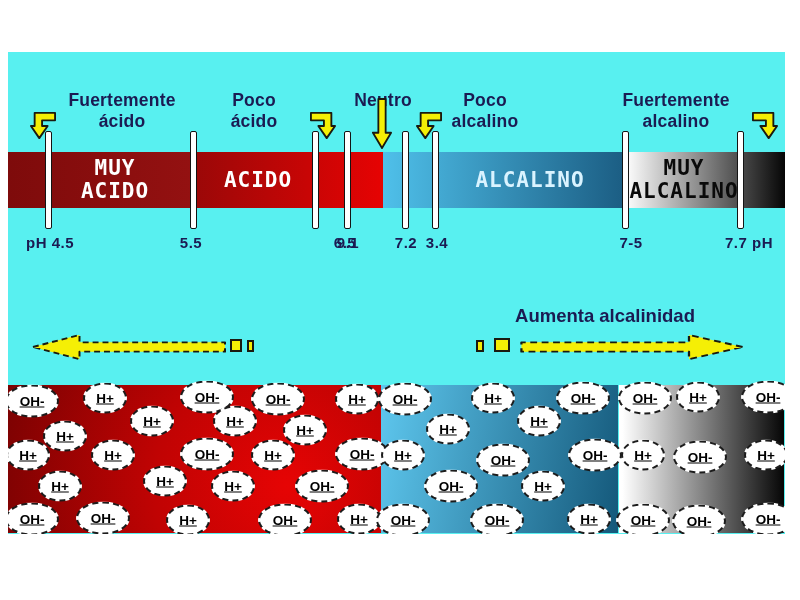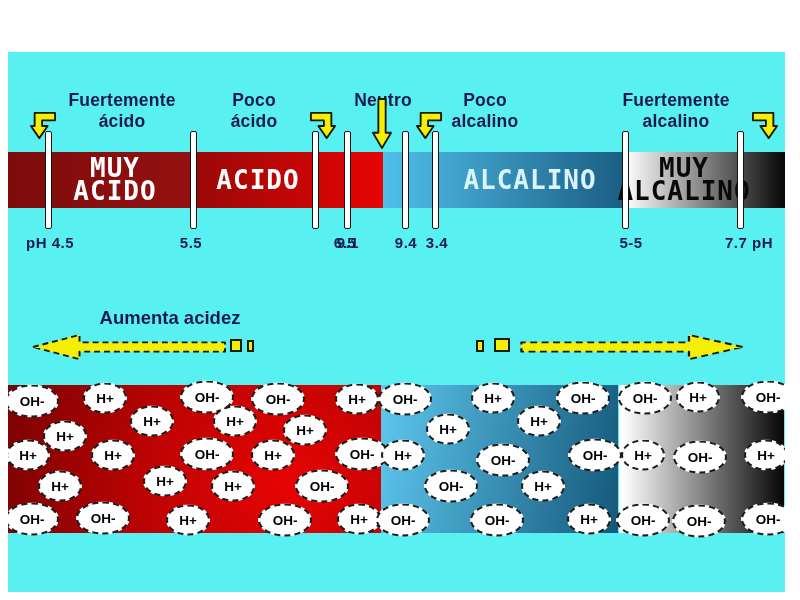--- a/index.html
+++ b/index.html
@@ -2,35 +2,35 @@
 <html><head>
 <meta charset="utf-8">
 <style>
   html,body{margin:0;padding:0;}
   body{
     width:800px;height:600px;position:relative;overflow:hidden;
     background:#ffffff;
     font-family:"Liberation Sans", sans-serif;
   }
   .canvas{
-    position:absolute;left:8px;top:52px;width:777px;height:540px;
+    position:absolute;left:8px;top:52px;width:777px;height:482px;
     background:#58f0f0;overflow:hidden;
   }
   .zone-label{
     position:absolute;top:38px;transform:translateX(-50%);
     text-align:center;font-weight:bold;font-size:17.5px;line-height:21px;
     color:#1b1b52;white-space:pre-line;letter-spacing:0.2px;
   }
   .arrow-holder{position:absolute;line-height:0;}
   .bar{position:absolute;left:0;top:100px;width:777px;height:56px;}
   .bar-seg{position:absolute;top:0;height:56px;}
   .bar-label{
     position:absolute;top:28px;transform:translate(-50%,-50%);
     font-family:"DejaVu Sans Mono", monospace;font-weight:bold;
-    font-size:26px;line-height:23px;text-align:center;white-space:pre-line;
+    font-size:21px;line-height:23px;text-align:center;white-space:pre-line;
     letter-spacing:1px;
   }
   .tick{
     position:absolute;top:79px;width:7px;height:98px;background:#ffffff;
     border:1px solid #141414;border-radius:2px;box-sizing:border-box;
   }
   .ph-label{
     position:absolute;top:182px;transform:translateX(-50%);
     font-weight:bold;font-size:15px;color:#1b1b52;white-space:nowrap;
     letter-spacing:0.5px;
@@ -41,21 +41,21 @@
   }
   .dash-sq{
     position:absolute;background:#f5ef05;border:2px solid #1a1a10;
     box-sizing:border-box;
   }
   .panel{position:absolute;top:333px;height:148px;}
   .molecule{
     position:absolute;transform:translate(-50%,-50%);
     background:#ffffff;border:2px dashed #1c1c1c;border-radius:50%;
     display:flex;align-items:center;justify-content:center;
-    font-weight:bold;font-size:13.5px;color:#000;box-sizing:border-box;
+    font-weight:bold;font-size:13.5px;color:#000;box-sizing:border-box;text-decoration:underline;
   }
 </style>
 </head>
 <body>
 
 <div class="canvas">
   <div id="zones">
       <div class="zone-label" style="left: 114px;">Fuertemente
 ácido</div>
       <div class="arrow-holder" style="position: absolute; left: 22px; top: 58px;">
@@ -106,27 +106,27 @@
       <div class="tick" style="left: 393.5px;"></div>
       <div class="tick" style="left: 423.5px;"></div>
       <div class="tick" style="left: 613.5px;"></div>
       <div class="tick" style="left: 728.5px;"></div>
     </div>
   <div id="phlabels">
       <div class="ph-label" style="left: 42px;">pH 4.5</div>
       <div class="ph-label" style="left: 183px;">5.5</div>
       <div class="ph-label" style="left: 309px; margin-left: 28px;">6.5</div>
       <div class="ph-label" style="left: 340px;">9.1</div>
-      <div class="ph-label" style="left: 398px;">9.4</div>
+      <div class="ph-label" style="left: 398px;">7.2</div>
       <div class="ph-label" style="left: 429px;">3.4</div>
-      <div class="ph-label" style="left: 623px;">5-5</div>
+      <div class="ph-label" style="left: 623px;">7-5</div>
       <div class="ph-label" style="left: 741px;">7.7 pH</div>
     </div>
 
-  <div class="trend-label" id="acidity-label" style="left: 162px; top: 255px;">Aumenta acidez</div>
+  <div class="trend-label" id="alkalinity-label" style="left: 597px; top: 253px;">Aumenta alcalinidad</div>
   <div id="trends">
       <div class="arrow-holder" style="position: absolute; left: 22px; top: 281px;">
     <svg viewBox="0 0 200 30" width="198" height="28" preserveAspectRatio="none">
       <polygon points="3,15 50,2 50,10 197,10 197,20 50,20 50,28" fill="#f5ef05" stroke="#1a1a10" stroke-width="2" stroke-linejoin="round" stroke-dasharray="6,4"></polygon>
     </svg></div>
       <div class="dash-sq" style="left: 222px; top: 287px; width: 12px; height: 13px;"></div>
       <div class="dash-sq" style="left: 239px; top: 288px; width: 7px; height: 12px;"></div>
       <div class="arrow-holder" style="position: absolute; left: 510px; top: 281px;">
     <svg viewBox="0 0 200 30" width="228" height="28" preserveAspectRatio="none">
       <polygon points="197,15 150,2 150,10 3,10 3,20 150,20 150,28" fill="#f5ef05" stroke="#1a1a10" stroke-width="2" stroke-linejoin="round" stroke-dasharray="6,4"></polygon>

